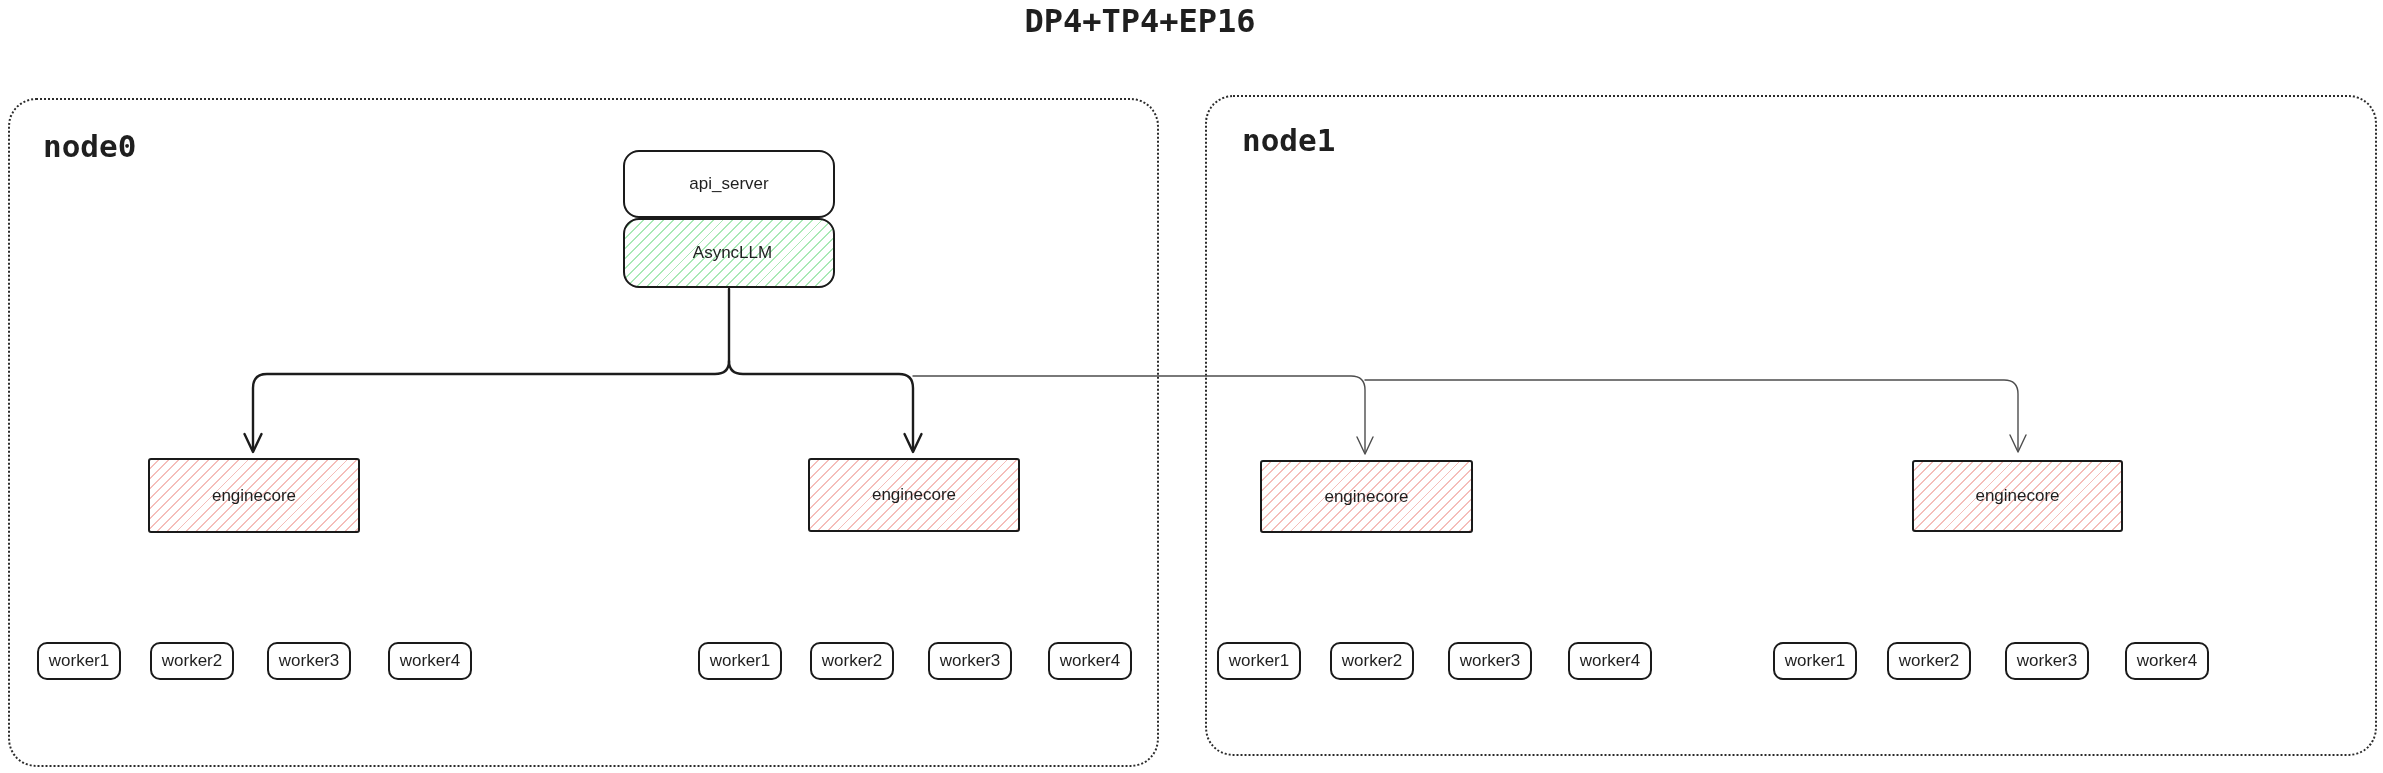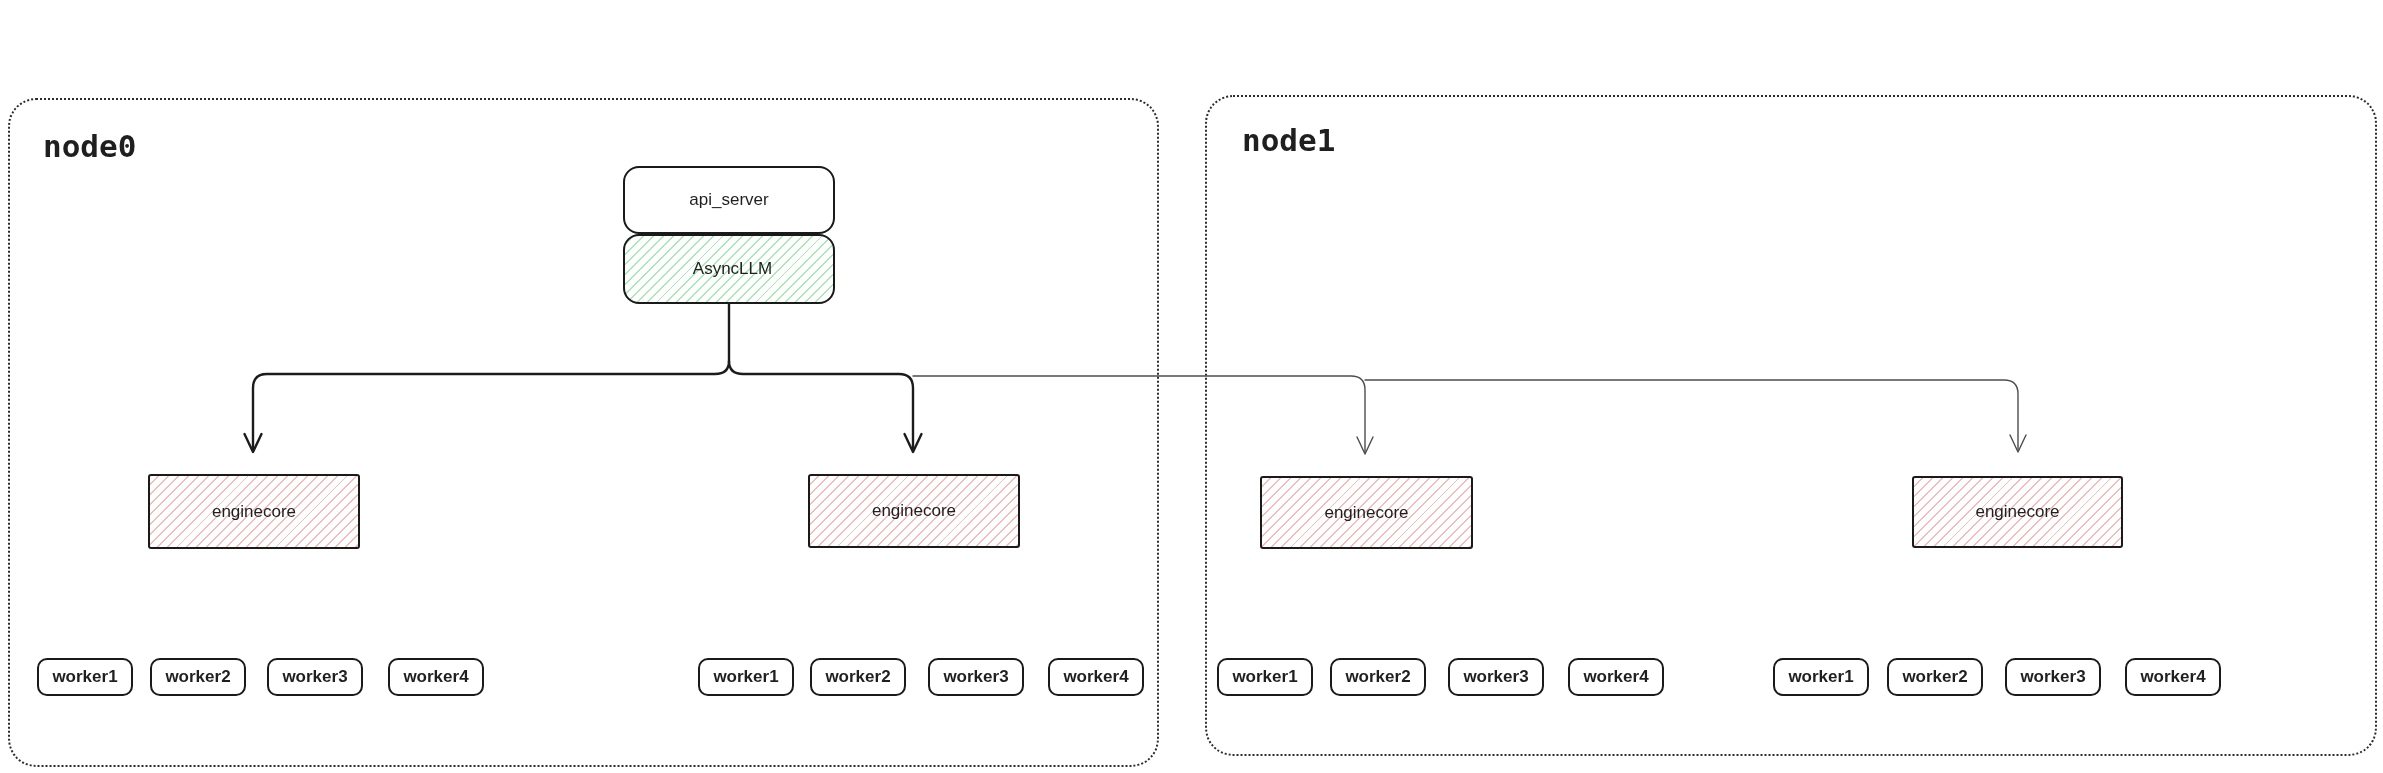--- a/index.html
+++ b/index.html
@@ -18,42 +18,43 @@
     background:transparent;
   }
   .node-label{
     position:absolute;
     font-family:"DejaVu Sans Mono","Liberation Mono",monospace;
     font-size:31px;font-weight:bold;white-space:nowrap;
   }
   .box{
     position:absolute;box-sizing:border-box;border:2.2px solid var(--box-border,#1a1a1a);
     background:#fff;display:flex;align-items:center;justify-content:center;
-    font-size:17px;white-space:nowrap;margin-top:16px;
+    font-size:17px;white-space:nowrap;
   }
   .big{border-radius:16px;}
   .engine{border-radius:3px;}
-  .worker{border-radius:10px;width:96px;height:38px;top:642px;font-size:17px;font-weight:bold;}
+  .worker{border-radius:10px;width:84px;height:38px;top:642px;font-size:17px;}
   .hatch-green{
     background:repeating-linear-gradient(135deg,#ffffff 0px,#ffffff 5.6px,
       var(--green-hatch,#a9e9b5) 5.6px,var(--green-hatch,#a9e9b5) 7px);
   }
   .hatch-red{
     background:repeating-linear-gradient(135deg,#ffffff 0px,#ffffff 5.6px,
       var(--red-hatch,#f5bdb9) 5.6px,var(--red-hatch,#f5bdb9) 7px);
   }
   svg.wires{position:absolute;left:0;top:0;pointer-events:none;}
   .heavy{stroke:var(--line-heavy,#1c1c1c);stroke-width:2.4;fill:none;stroke-linecap:round;stroke-linejoin:round;}
   .thin{stroke:var(--line-thin,#4d4d4d);stroke-width:1.4;fill:none;stroke-linecap:round;stroke-linejoin:round;}
 </style>
 </head>
 <body>
 
 <div id="stage">
 
+  <div class="title">DP4+TP4+EP16</div>
 
   <div class="node" style="left:8px;top:98px;width:1147px;height:665px;"></div>
   <div class="node-label" style="left:43px;top:128px;">node0</div>
 
   <div class="node" style="left:1205px;top:95px;width:1168px;height:657px;"></div>
   <div class="node-label" style="left:1242px;top:122px;">node1</div>
 
   <svg class="wires" width="2383" height="773" viewBox="0 0 2383 773" aria-hidden="true">
     <path class="heavy" d="M729 289 L729 361 Q729 374 715 374 L267 374 Q253 374 253 388 L253 450"></path>
     <path class="heavy" d="M244.5 434 L253 452 L261.5 434"></path>

